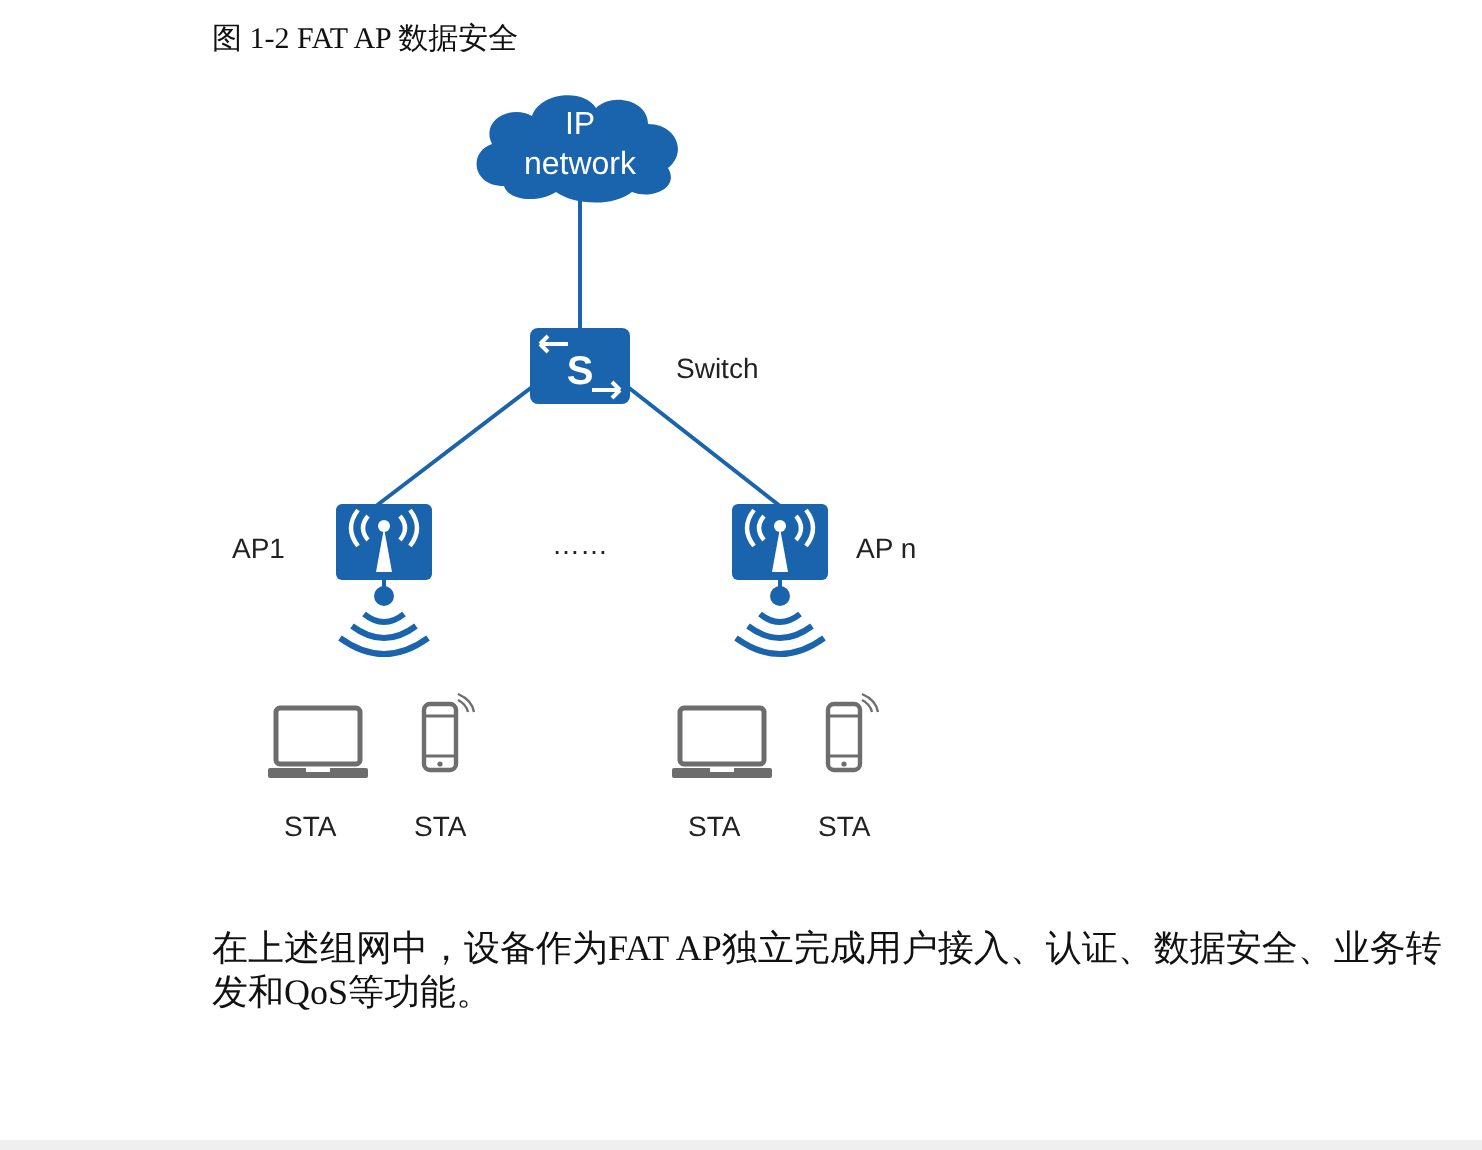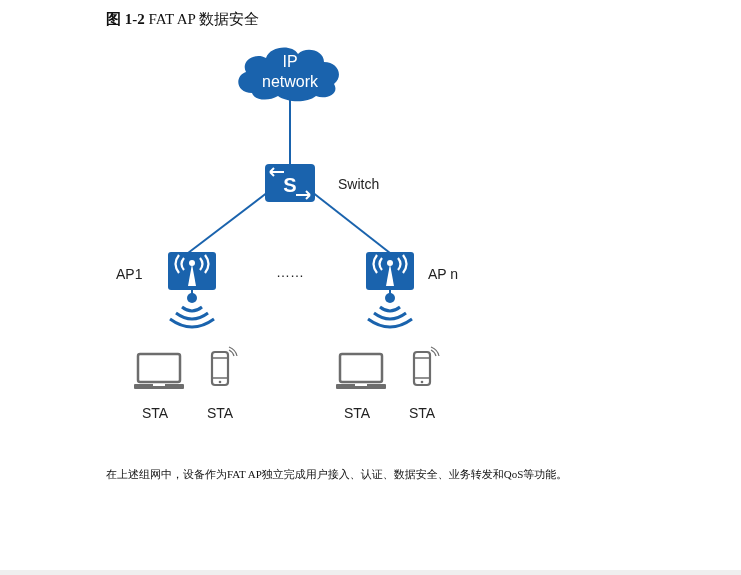--- a/index.html
+++ b/index.html
@@ -1,23 +1,23 @@
 <!DOCTYPE html>
 <html><head>
 <meta charset="utf-8">
 <style>
   html, body { margin:0; padding:0; background:#ffffff; }
   body { width:741px; height:575px; position:relative; overflow:hidden; font-family:"DejaVu Serif", serif; }
   .title { position:absolute; left:106px; top:10px; font-size:15px; font-weight:bold; color:#111; font-family:"Liberation Serif", serif; letter-spacing:0px; }
-  .title .num { font-weight:bold; }
+  .title .num { font-weight:normal; }
   .title .rest { font-weight:normal; }
   svg.diagram { position:absolute; left:0; top:0; }
   .lbl { font-family:"Liberation Sans", sans-serif; font-size:14px; fill:#222; }
   .cloud-text { font-family:"Liberation Sans", sans-serif; font-size:16px; fill:#ffffff; }
-  .desc { position:absolute; left:106px; top:463px; width:620px; font-family:"Liberation Serif", serif; font-size:11px; line-height:22px; color:#111; }
+  .desc { position:absolute; left:106px; top:463px; width:620px; font-family:"Liberation Serif", serif; font-size:18px; line-height:22px; color:#111; }
   .footer-bar { position:absolute; left:0; top:570px; width:741px; height:5px; background:#efefef; }
 </style>
 </head>
 <body>
 
 <div class="title">
   <span class="num">图 1-2</span>
   <span class="rest">FAT AP 数据安全</span>
 </div>
 

